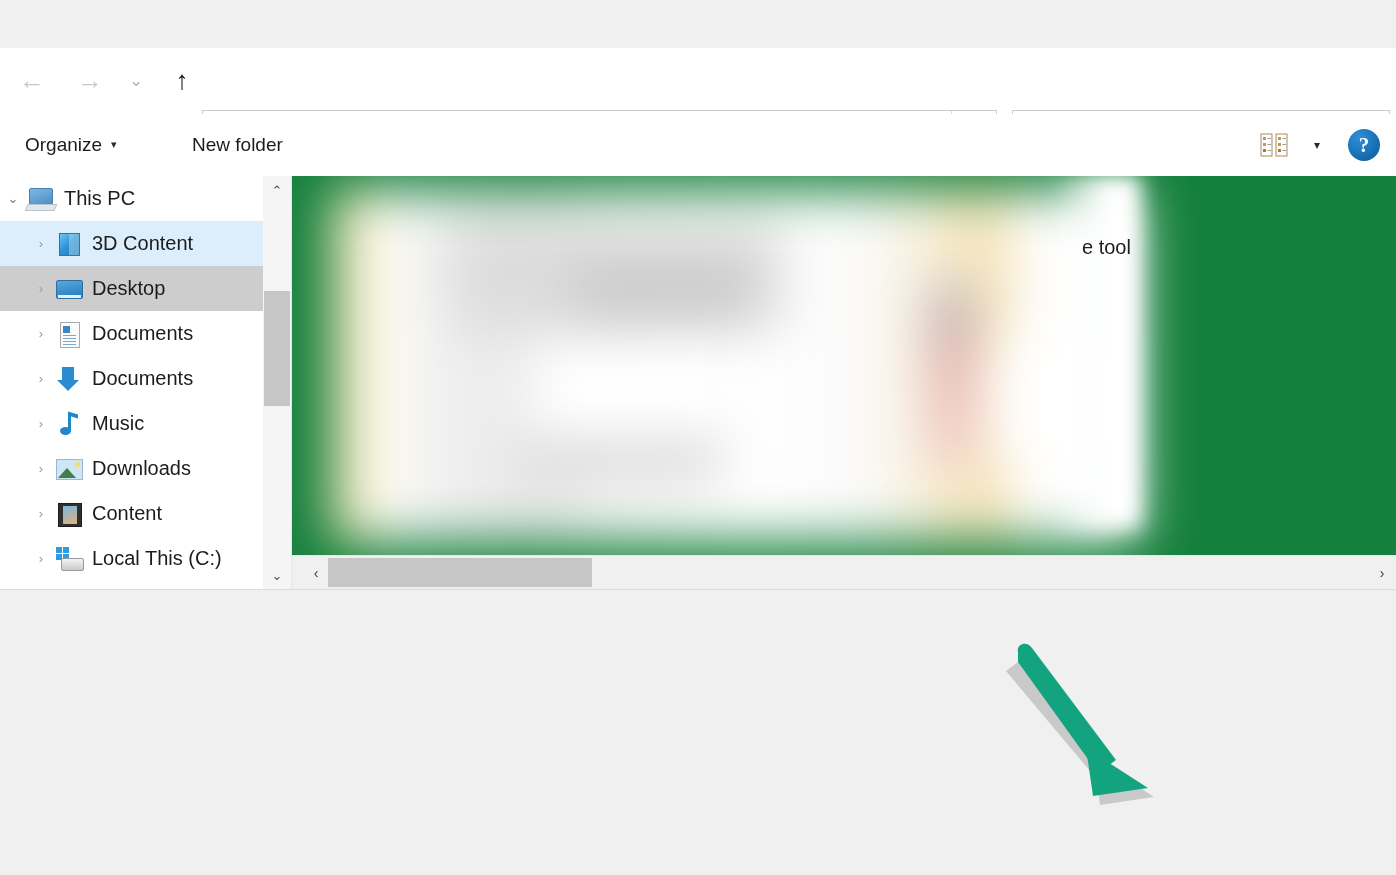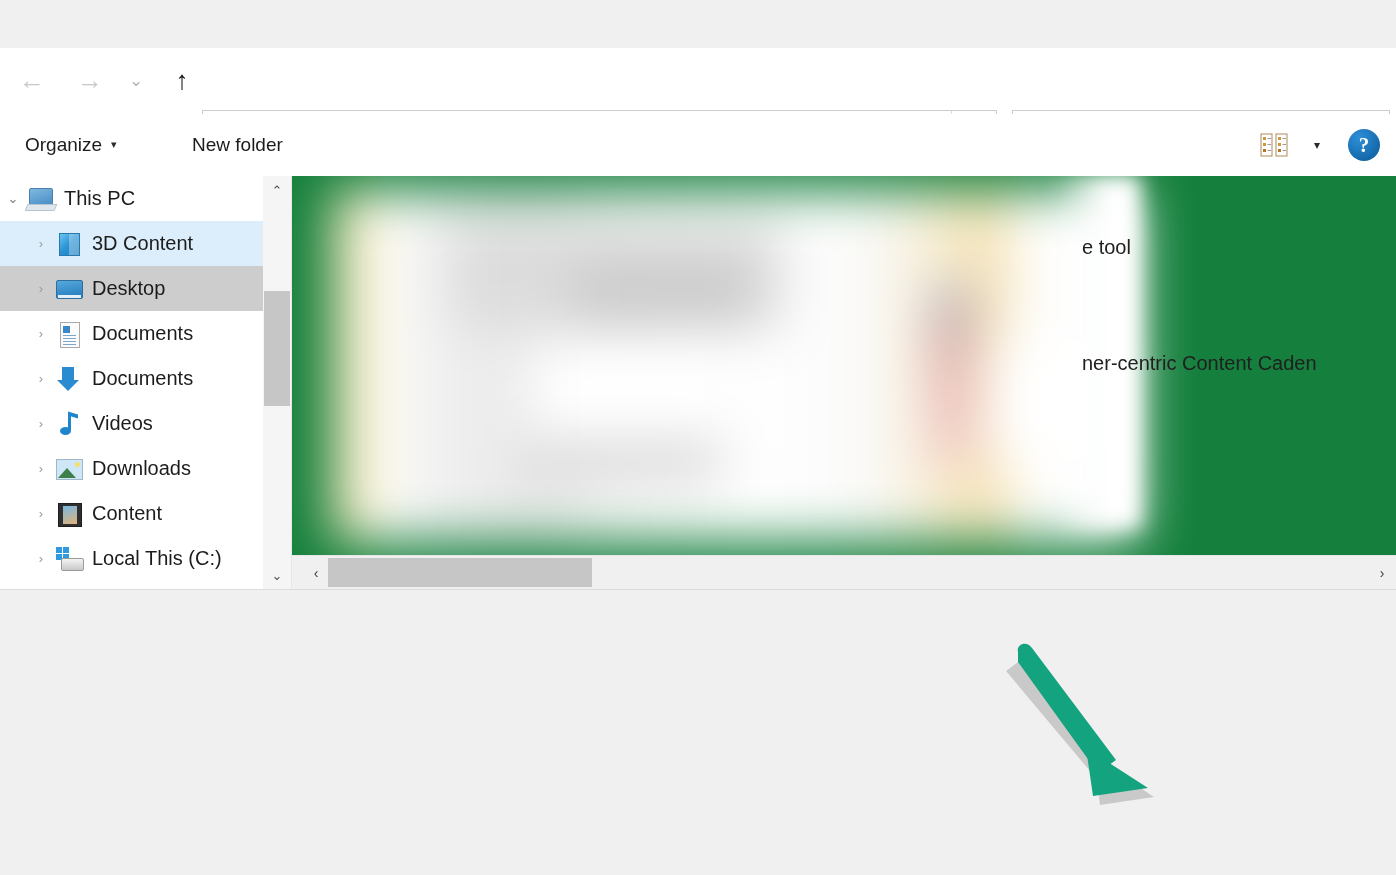--- a/index.html
+++ b/index.html
@@ -625,21 +625,21 @@
             <i class="arw"></i>
           </span>
         <span class="lbl">Documents</span>
       </div>
 
       <div class="tree-item lvl1">
         <span class="chev">›</span>
         <span class="ic ic-music">
             <i class="note"></i>
           </span>
-        <span class="lbl">Videos</span>
+        <span class="lbl">Music</span>
       </div>
 
       <div class="tree-item lvl1">
         <span class="chev">›</span>
         <span class="ic ic-pic">
             <i class="fr"></i>
           </span>
         <span class="lbl">Downloads</span>
       </div>
 
@@ -671,21 +671,20 @@
       <div class="blurimg">
         <i class="b1"></i>
           <i class="b2"></i>
           <i class="b3"></i>
           <i class="b4"></i>
           <i class="b5"></i>
           <i class="b6"></i>
       </div>
       <div class="pt-mask"></div>
       <div class="preview-text pt1">e tool</div>
-      <div class="preview-text pt2">ner-centric Content Caden</div>
     </div>
 
     <div class="hscroll">
       <div class="arrow lt">‹</div>
       <div class="thumb"></div>
       <div class="arrow rt">›</div>
     </div>
   </div>
 
   <div class="formarea">

